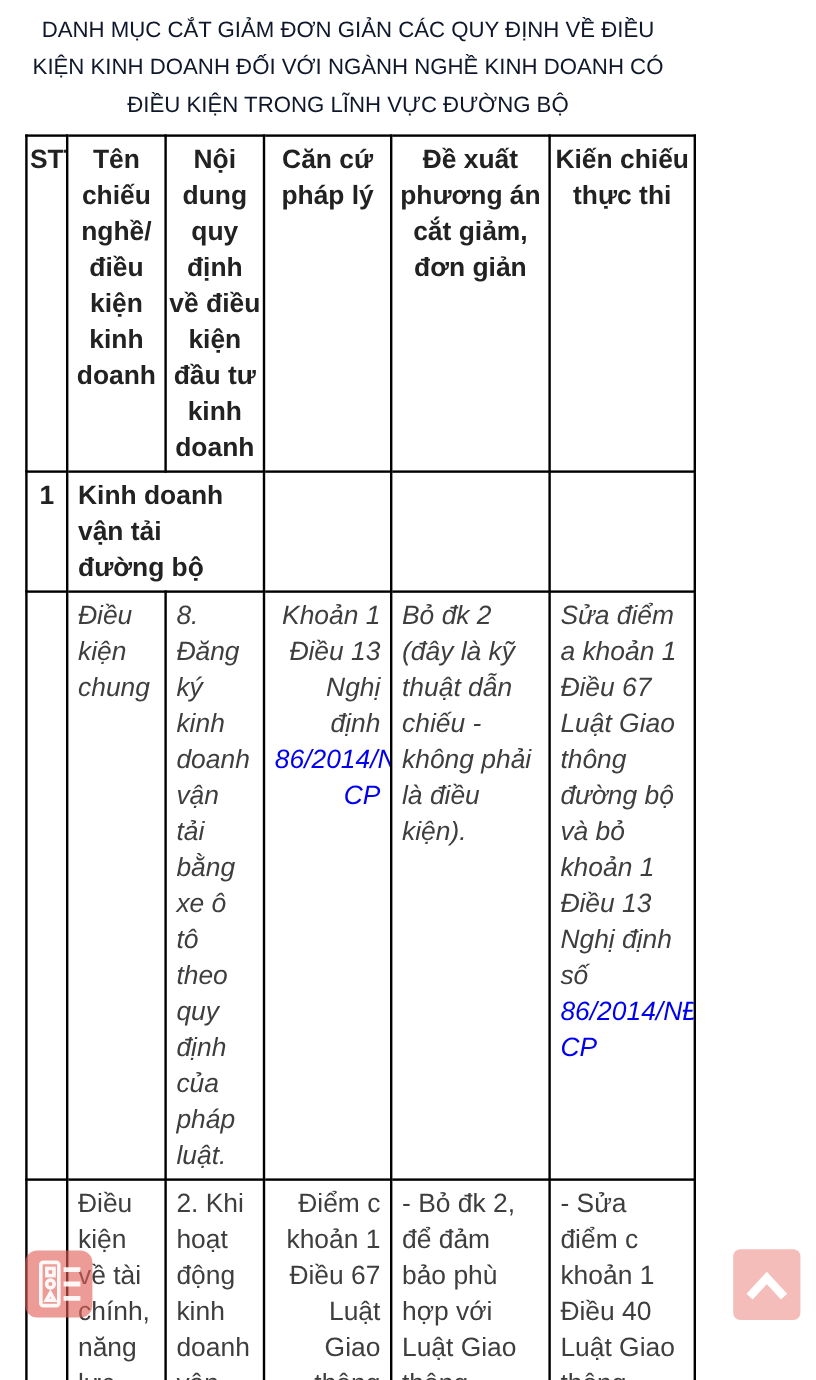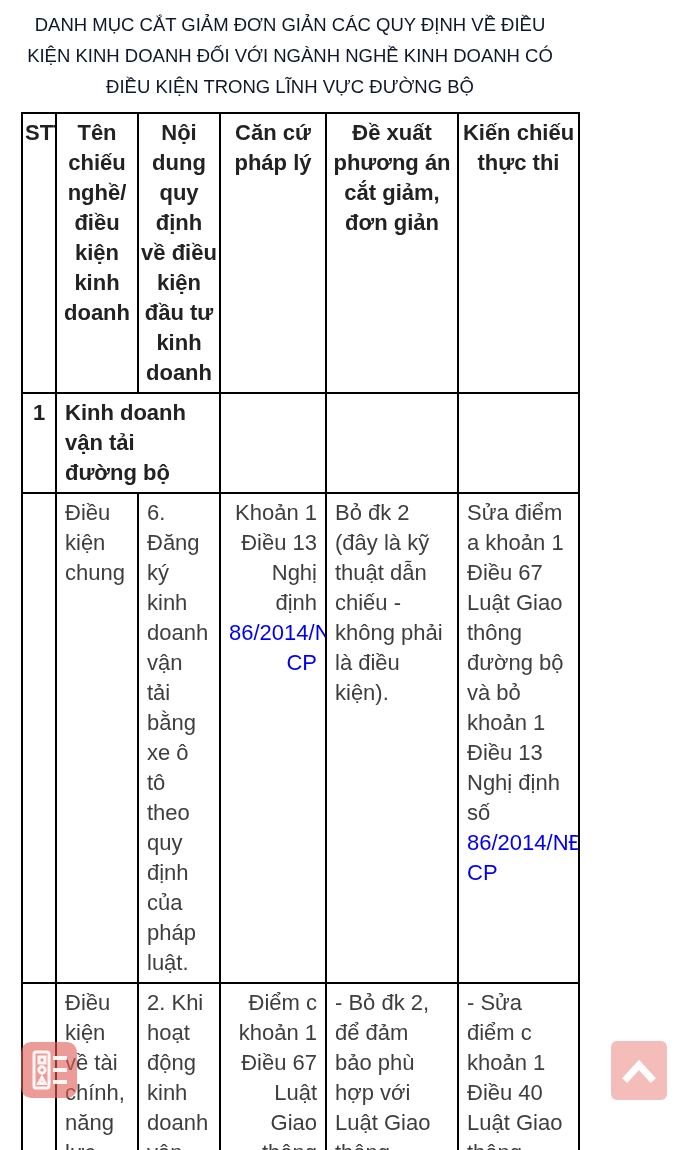--- a/index.html
+++ b/index.html
@@ -40,21 +40,21 @@
     padding-left: 2px;
     padding-right: 2px;
   }
   .law-table td { color: #3e3e3e; text-align: left; }
   .law-table td.c-center { text-align: right; }
   .law-table td.c-bold { font-weight: 700; color: #222222; }
   .law-table td.c-stt { text-align: center; padding-left: 0; padding-right: 0; }
 
   tr.r-header { height: 206px; }
   tr.r-group  { height: 92px; }
-  tr.r-item1  { height: 482px; }
+  tr.r-item1  { height: 482px; font-style: italic; }
   tr.r-item2  { height: 420px; }
 
   a.doclink { color: #0000ee; text-decoration: none; cursor: pointer; }
 
   .toc-btn {
     position: absolute;
     left: 21px; top: 1042px;
     width: 56px; height: 56px;
     border-radius: 10px;
     background: rgba(226, 93, 85, 0.62);
@@ -107,21 +107,21 @@
         <td class="c-stt c-bold">1</td>
         <td colspan="2" class="c-bold">Kinh doanh vận tải đường bộ</td>
         <td></td>
         <td></td>
         <td></td>
       </tr>
 
       <tr class="r-item1">
         <td class="c-stt"></td>
         <td>Điều kiện chung</td>
-        <td>6. Đăng ký kinh doanh vận tải bằng xe ô tô theo quy định của pháp luật.</td>
+        <td>8. Đăng ký kinh doanh vận tải bằng xe ô tô theo quy định của pháp luật.</td>
         <td class="c-center"><span>Khoản 1 Điều 13 Nghị định </span><a class="doclink">86/2014/NĐ-CP</a></td>
         <td>Bỏ đk 2 (đây là kỹ thuật dẫn chiếu - không phải là điều kiện).</td>
         <td><span>Sửa điểm a khoản 1 Điều 67 Luật Giao thông đường bộ và bỏ khoản 1 Điều 13 Nghị định số </span><a class="doclink">86/2014/NĐ-CP</a></td>
       </tr>
 
       <tr class="r-item2">
         <td class="c-stt"></td>
         <td>Điều kiện về tài chính, năng lực sản xuất</td>
         <td>2. Khi hoạt động kinh doanh vận tải phải có đủ số lượng phương tiện</td>
         <td class="c-center"><span>Điểm c khoản 1 Điều 67 Luật Giao thông đường bộ - Điều 13 Nghị định </span><a class="doclink">86/2014/NĐ-CP</a></td>

